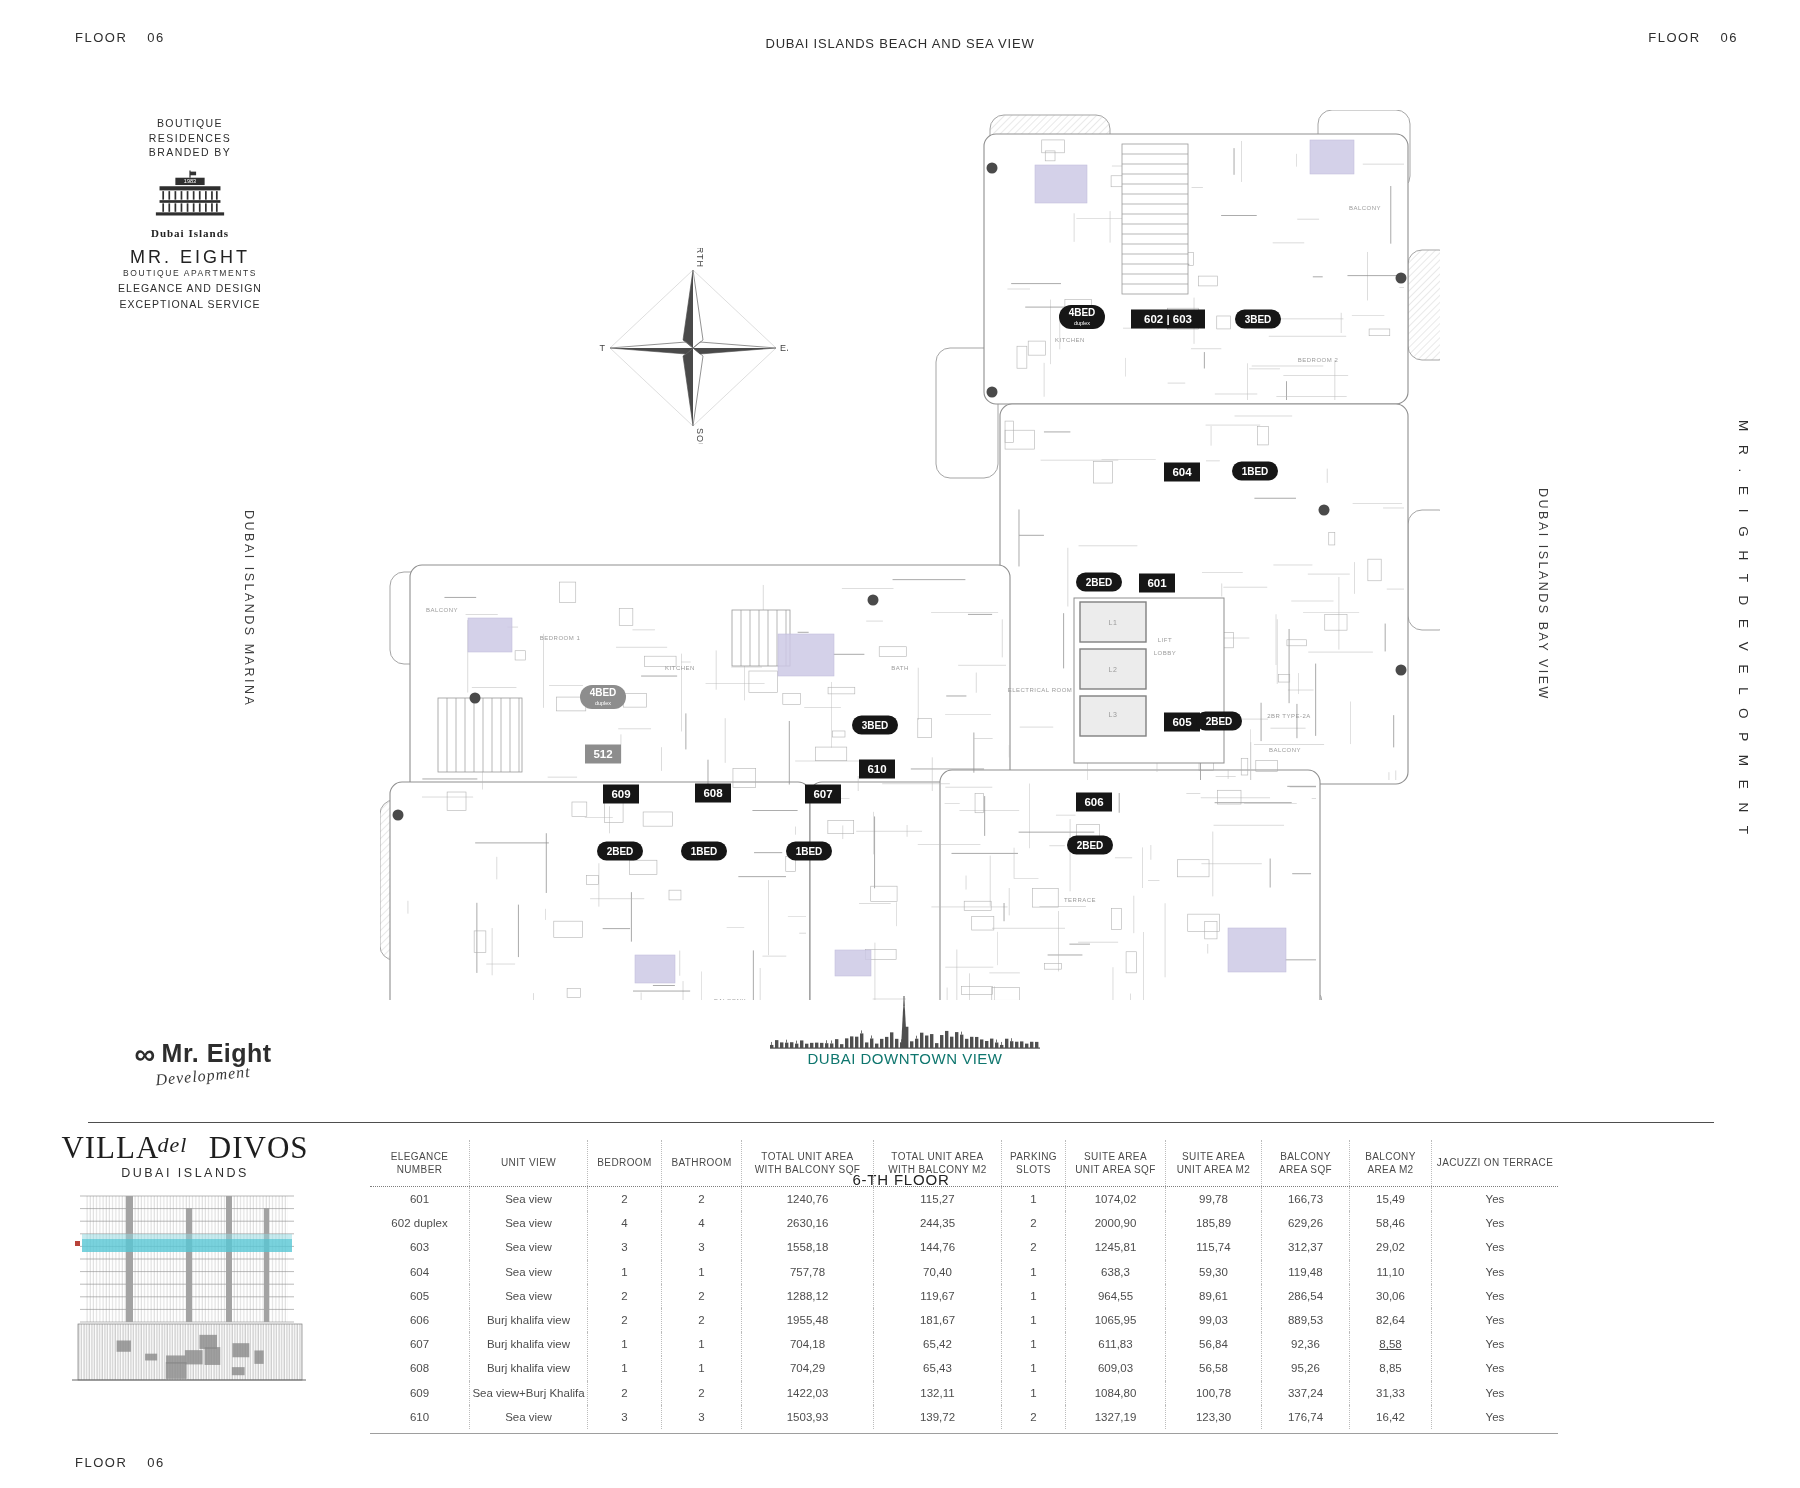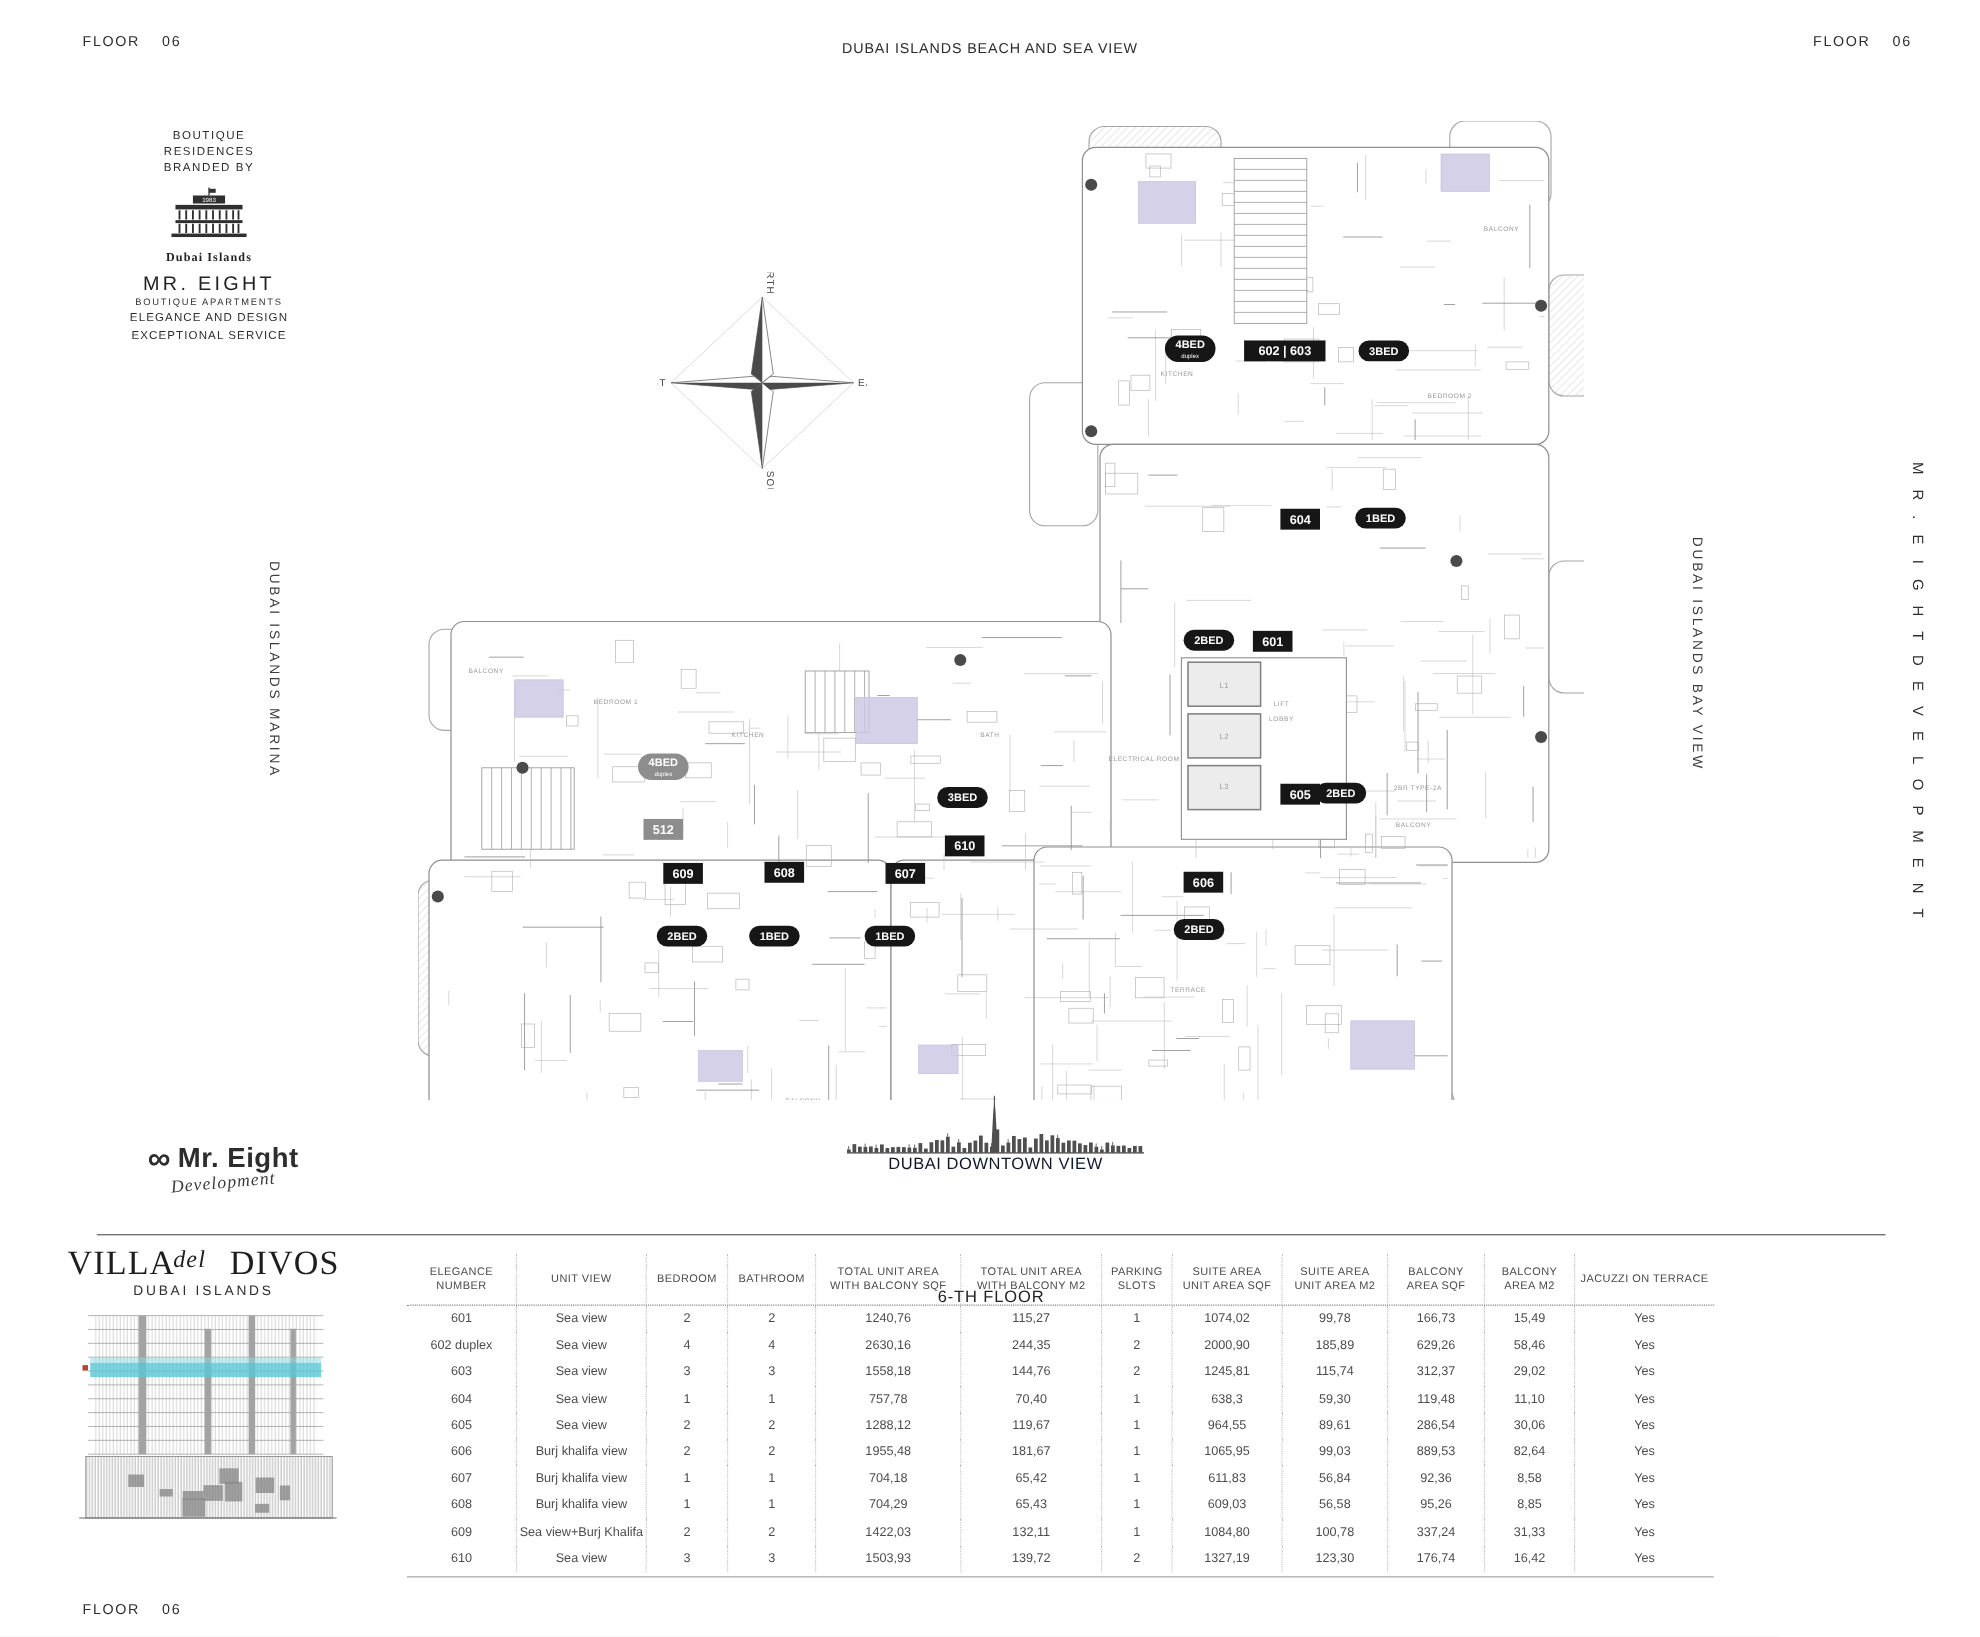--- a/index.html
+++ b/index.html
@@ -13,21 +13,21 @@
   #brand-top{left:85px;top:116px;width:210px;text-align:center;}
   .brand-lines{font-size:10.5px;letter-spacing:1.4px;line-height:1.4;color:#2c2c2c;}
   .brand-name{font-size:18px;letter-spacing:3px;color:#222;margin-top:8px;}
   .brand-tag1{font-size:8.5px;letter-spacing:1.6px;color:#333;}
   .brand-tag2{font-size:10.5px;letter-spacing:1px;color:#2e2e2e;margin-top:4px;}
   .logo-caption{font-family:"Liberation Serif",serif;font-weight:bold;font-size:11px;letter-spacing:1px;color:#222;margin-top:1px;}
   
   .vtext{writing-mode:vertical-rl;font-size:12.5px;letter-spacing:2.5px;color:#3c3c3c;white-space:nowrap;}
   .vtext-big{writing-mode:vertical-rl;font-size:13.5px;letter-spacing:5px;color:#2e2e2e;white-space:nowrap;}
   
-  #downtown-caption{left:745px;top:1050px;width:320px;text-align:center;font-size:15px;letter-spacing:.5px;color:#0f172a;}
+  #downtown-caption{left:745px;top:1050px;width:320px;text-align:center;font-size:15px;letter-spacing:.5px;color:#0f766e;}
   
   #floor-rule{left:88px;top:1122px;width:1626px;border-top:1.6px solid #4e4e4e;}
   #floor-rule-label{left:88px;top:1171px;width:1626px;text-align:center;}
   #floor-rule-label span{background:#fff;padding:0 16px;font-size:15px;letter-spacing:.8px;color:#222;}
   
   #dev-logo{left:88px;top:1038px;width:230px;text-align:center;}
   .dev-main{font-size:25px;font-weight:bold;color:#2d2d2d;letter-spacing:.5px;}
   .dev-main .inf{font-size:29px;vertical-align:-2px;margin-right:6px;}
   .dev-sub{font-family:"Liberation Serif",serif;font-style:italic;font-size:16px;color:#3a3a3a;
            transform:rotate(-5deg);margin-top:-4px;letter-spacing:1px;}
@@ -919,21 +919,21 @@
           <div class="tcell" style="width: 100px;">607</div>
           <div class="tcell" style="width: 118px;">Burj khalifa view</div>
           <div class="tcell" style="width: 74px;">1</div>
           <div class="tcell" style="width: 80px;">1</div>
           <div class="tcell" style="width: 132px;">704,18</div>
           <div class="tcell" style="width: 128px;">65,42</div>
           <div class="tcell" style="width: 64px;">1</div>
           <div class="tcell" style="width: 100px;">611,83</div>
           <div class="tcell" style="width: 96px;">56,84</div>
           <div class="tcell" style="width: 88px;">92,36</div>
-          <div class="tcell" style="width: 82px;">8,58</div>
+          <div class="tcell" style="width: 82px; text-decoration: underline;">8,58</div>
           <div class="tcell" style="width: 126px;">Yes</div>
         </div>
         <div class="trow">
           <div class="tcell" style="width: 100px;">608</div>
           <div class="tcell" style="width: 118px;">Burj khalifa view</div>
           <div class="tcell" style="width: 74px;">1</div>
           <div class="tcell" style="width: 80px;">1</div>
           <div class="tcell" style="width: 132px;">704,29</div>
           <div class="tcell" style="width: 128px;">65,43</div>
           <div class="tcell" style="width: 64px;">1</div>

